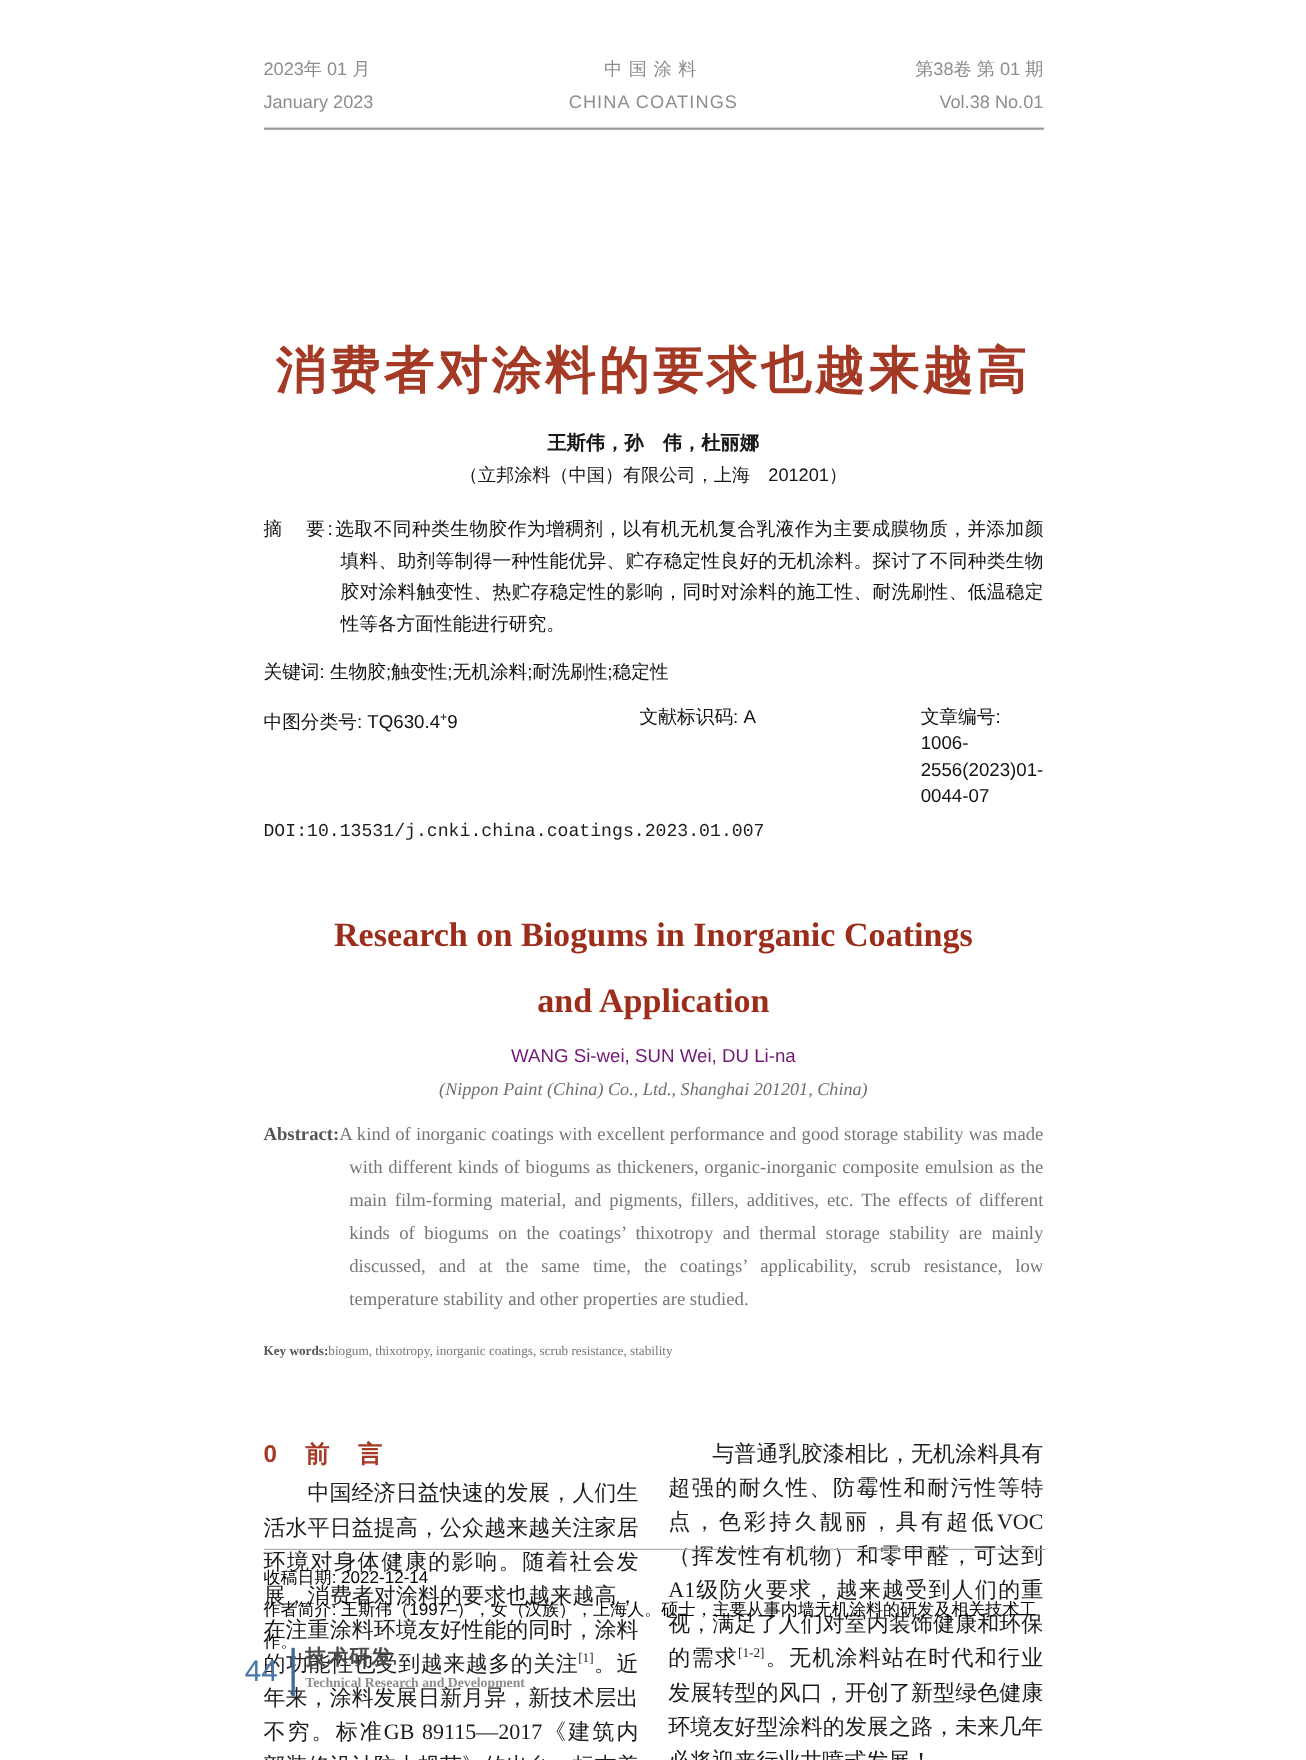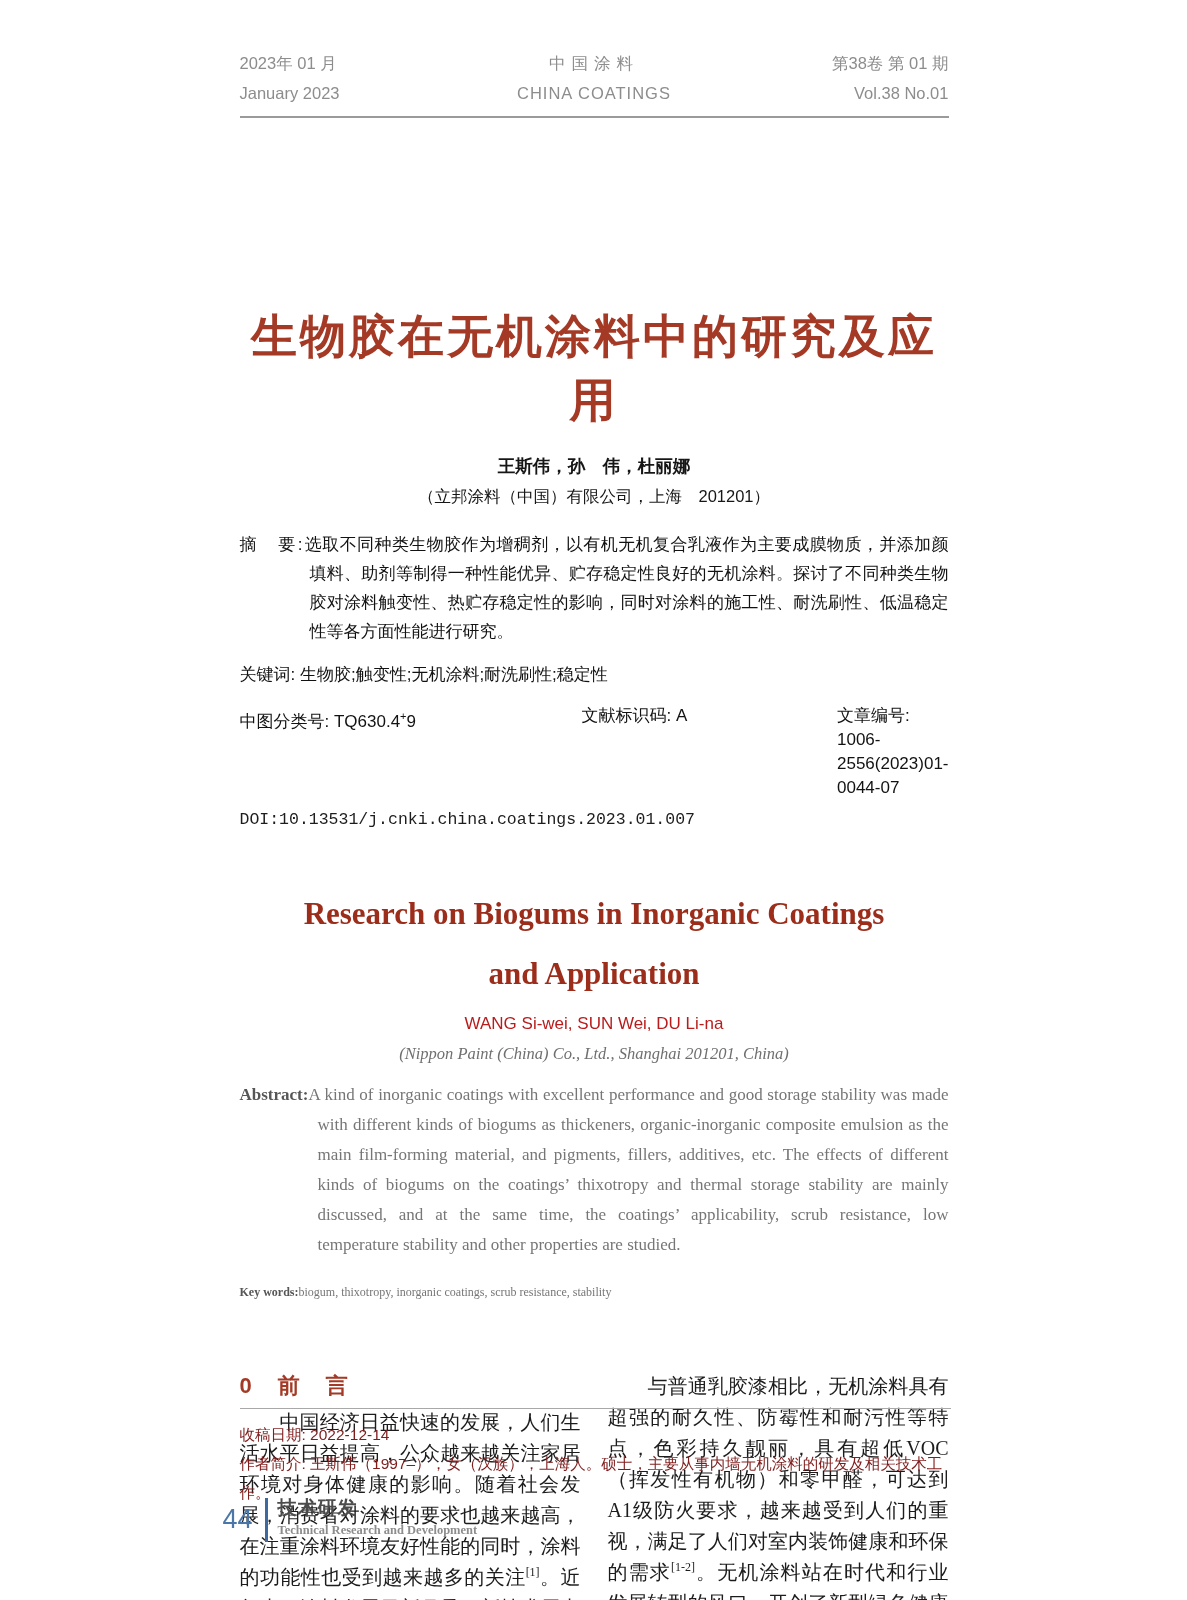--- a/index.html
+++ b/index.html
@@ -39,21 +39,21 @@
   .meta-doc { width:263px; }
   .meta-id  { flex:1; }
   sup.small { font-size:11px; }
   .doi { margin-top:8px; font-family:Liberation Mono, monospace; font-size:16.5px; line-height:24px; color:#1d1d1d; }
 
   
   .title-en {
     margin-top:52px; text-align:center; font-family:"Liberation Serif", serif;
     font-weight:bold; font-size:31px; line-height:60px; color:#9c2d1b;
   }
-  .authors-en { margin-top:8px; text-align:center; font-size:17px; line-height:24px; color:#b91c1c; }
+  .authors-en { margin-top:8px; text-align:center; font-size:17px; line-height:24px; color:#701a75; }
   .affil-en { margin-top:6px; text-align:center; font-family:"Liberation Serif", serif; font-style:italic; font-size:16.5px; line-height:24px; color:#6f6f6f; }
 
   
   .abstract-en {
     margin-top:14px; font-family:"Liberation Serif", serif; font-size:17px;
     color:#767676; line-height:30px; text-align:justify;
     padding-left:78px; text-indent:-78px;
   }
   .abstract-en .label { font-weight:bold; color:#565656; }
   .keywords-en { margin-top:2px; font-family:"Liberation Serif", serif; font-size:12px; line-height:30px; color:#767676; }
@@ -69,21 +69,21 @@
   .section-heading {
     font-family:"Liberation Sans", sans-serif; font-size:22px; line-height:30px;
     font-weight:bold; color:#a43a25; margin:0 0 6px 0; text-indent:0; letter-spacing:2px;
   }
   sup.ref { font-size:12px; line-height:0; }
 
   
   .footnote {
     position:absolute; left:135px; right:132px; top:1408px;
     border-top:1px solid #a8a8a8; padding-top:11px;
-    font-size:15.5px; line-height:29px; color:#7f1d1d;
+    font-size:15.5px; line-height:29px; color:#000000;
   }
   .footnote p { margin:0; }
 
   
   .page-footer { position:absolute; left:118px; top:1496px; display:flex; align-items:flex-start; }
   .page-num { font-size:27px; color:#4b77a8; align-self:flex-end; padding-bottom:7px; }
   .footer-bar { width:3px; background:#3e69a0; margin:2px 10px 0 12px; height:44px; }
   .footer-cn { font-size:19px; font-weight:bold; color:#4c4c4c; letter-spacing:1px; line-height:24px; }
   .footer-en { font-size:12.5px; font-family:"Liberation Serif", serif; font-weight:bold; color:#8d8d8d; margin-top:2px; line-height:16px; }
 </style>
@@ -99,21 +99,21 @@
         <span class="header-cell hc-center">中国涂料</span>
         <span class="header-cell hc-right">第38卷 第 01 期</span>
       </div>
       <div class="header-row">
         <span class="header-cell hc-left">January 2023</span>
         <span class="header-cell hc-center en">CHINA COATINGS</span>
         <span class="header-cell hc-right">Vol.38  No.01</span>
       </div>
     </div>
 
-    <div class="title-cn">生物胶在无机涂料中的研究及应用</div>
+    <div class="title-cn">消费者对涂料的要求也越来越高</div>
     <div class="authors-cn">王斯伟，孙　伟，杜丽娜</div>
     <div class="affil-cn">（立邦涂料（中国）有限公司，上海　201201）</div>
 
     <p class="abstract-cn"><span class="label">摘　要:</span><span>选取不同种类生物胶作为增稠剂，以有机无机复合乳液作为主要成膜物质，并添加颜填料、助剂等制得一种性能优异、贮存稳定性良好的无机涂料。探讨了不同种类生物胶对涂料触变性、热贮存稳定性的影响，同时对涂料的施工性、耐洗刷性、低温稳定性等各方面性能进行研究。</span></p>
 
     <p class="keywords-cn"><span>关键词: </span><span>生物胶;触变性;无机涂料;耐洗刷性;稳定性</span></p>
 
     <div class="meta-row">
       <span class="meta-clc"><span>中图分类号: TQ630.4</span><sup class="small">+</sup><span>9</span></span>
       <span class="meta-doc">文献标识码: A</span>

